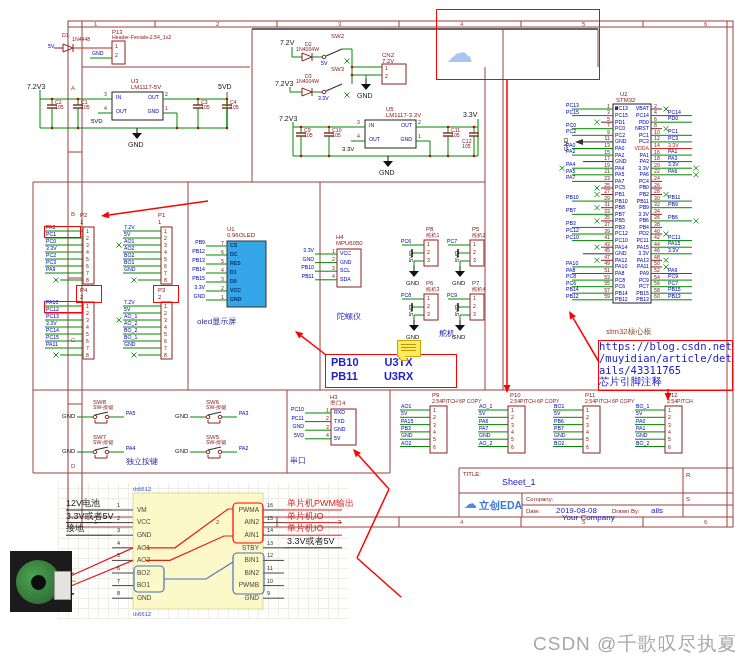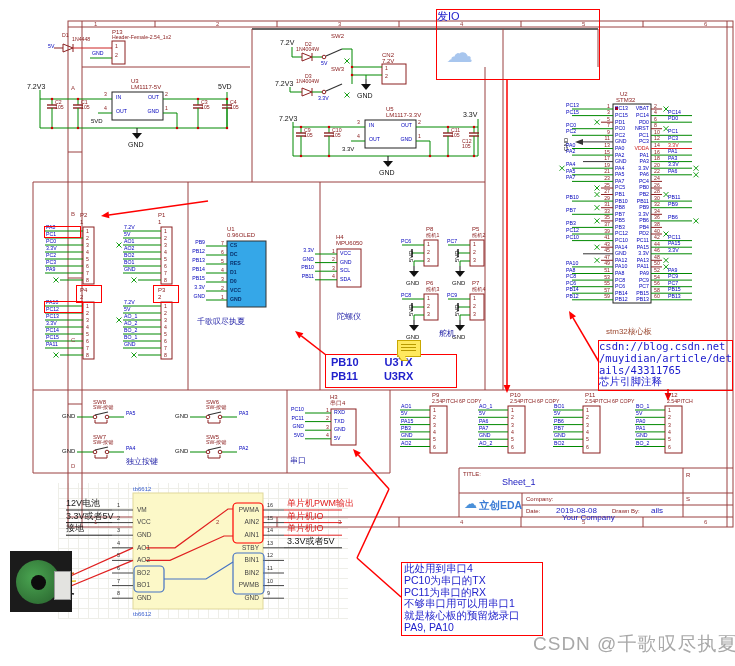--- a/index.html
+++ b/index.html
@@ -551,51 +551,42 @@
       <polygon points="668,401 664.6,393.0 671.4,393.0" fill="#f00"></polygon>
       <line x1="507" y1="80" x2="507" y2="385" stroke="#f00" stroke-width="1.5"></line>
       <polygon points="507,393 503.6,385.0 510.4,385.0" fill="#f00"></polygon>
       <line x1="401" y1="597" x2="357" y2="558" stroke="#f00" stroke-width="1.5"></line>
       <line x1="357" y1="558" x2="389" y2="489" stroke="#f00" stroke-width="1.5"></line>
       <line x1="389" y1="489" x2="358.3517178529796" y2="454.94635316997733" stroke="#f00" stroke-width="1.5"></line>
       <polygon points="353,449 360.9,452.7 355.8,457.2" fill="#f00"></polygon>
     </svg>
 
   <div class="rbox ann11" style="left:436px;top:9px;width:162px;height:69px">
-    <div>发IO</div>
   </div>
   <div class="lb cloud" style="left:446px;top:40px">☁</div>
 
 
   <div class="rbox" style="left:325px;top:354px;width:130px;height:32px">
     <div class="urow">
         <span>PB10</span>
         <span>U3TX</span>
       </div>
     <div class="urow">
         <span>PB11</span>
         <span>U3RX</span>
       </div>
   </div>
 
   <div class="rbox mono10" style="left:598px;top:340px;width:133px;height:49px">
-    <div>csdn://blog.csdn.net</div>
+    <div>https://blog.csdn.net</div>
     <div>/muyidian/article/det</div>
     <div>ails/43311765</div>
     <div>芯片引脚注释</div>
   </div>
 
-  <div class="rbox sn" style="left:401px;top:562px;width:140px;height:72px">
-    <div>此处用到串口4</div>
-    <div>PC10为串口的TX</div>
-    <div>PC11为串口的RX</div>
-    <div>不够串口用可以用串口1</div>
-    <div>就是核心板的预留烧录口</div>
-    <div>PA9, PA10</div>
-  </div>
 
   <div class="hlrect" style="left:44px;top:226px;width:35px;height:10px"></div>
   <div class="hlrect" style="left:76px;top:285px;width:24px;height:16px"></div>
   <div class="hlrect" style="left:44px;top:301px;width:37px;height:10px"></div>
   <div class="hlrect" style="left:153px;top:285px;width:24px;height:16px"></div>
 
   <div class="note">
     <i style="top:3px"></i>
       <i style="top:6px"></i>
       <i style="top:9px"></i>
@@ -986,21 +977,21 @@
     <div class="lb b5 ra" style="left: 205px; top: 267px;">PB14</div>
     <div class="lb m5 ra" style="left: 224px; top: 276.5px;">3</div>
     <div class="lb oledpin" style="left: 230px; top: 279.2px;">D0</div>
     <div class="lb b5 ra" style="left: 205px; top: 276px;">PB15</div>
     <div class="lb m5 ra" style="left: 224px; top: 285.5px;">2</div>
     <div class="lb oledpin" style="left: 230px; top: 288.2px;">VCC</div>
     <div class="lb b5 ra" style="left: 205px; top: 285px;">3.3V</div>
     <div class="lb m5 ra" style="left: 224px; top: 294.5px;">1</div>
     <div class="lb oledpin" style="left: 230px; top: 297.2px;">GND</div>
     <div class="lb b5 ra" style="left: 205px; top: 294px;">GND</div>
-    <div class="lb blue8" style="left: 197px; top: 318px;">千歌叹尽执夏</div>
+    <div class="lb blue8" style="left: 197px; top: 318px;">oled显示屏</div>
     <div class="lb m6" style="left: 336px; top: 234px;">H4</div>
     <div class="lb m6" style="left: 336px; top: 240px;">MPU6050</div>
     <div class="lb m5 ra" style="left: 335px; top: 248.5px;">1</div>
     <div class="lb b5" style="left: 340px; top: 251.2px;">VCC</div>
     <div class="lb b5 ra" style="left: 314px; top: 248px;">3.3V</div>
     <div class="lb m5 ra" style="left: 335px; top: 257.1px;">2</div>
     <div class="lb b5" style="left: 340px; top: 259.8px;">GND</div>
     <div class="lb b5 ra" style="left: 314px; top: 256.6px;">GND</div>
     <div class="lb m5 ra" style="left: 335px; top: 265.7px;">3</div>
     <div class="lb b5" style="left: 340px; top: 268.4px;">SCL</div>

